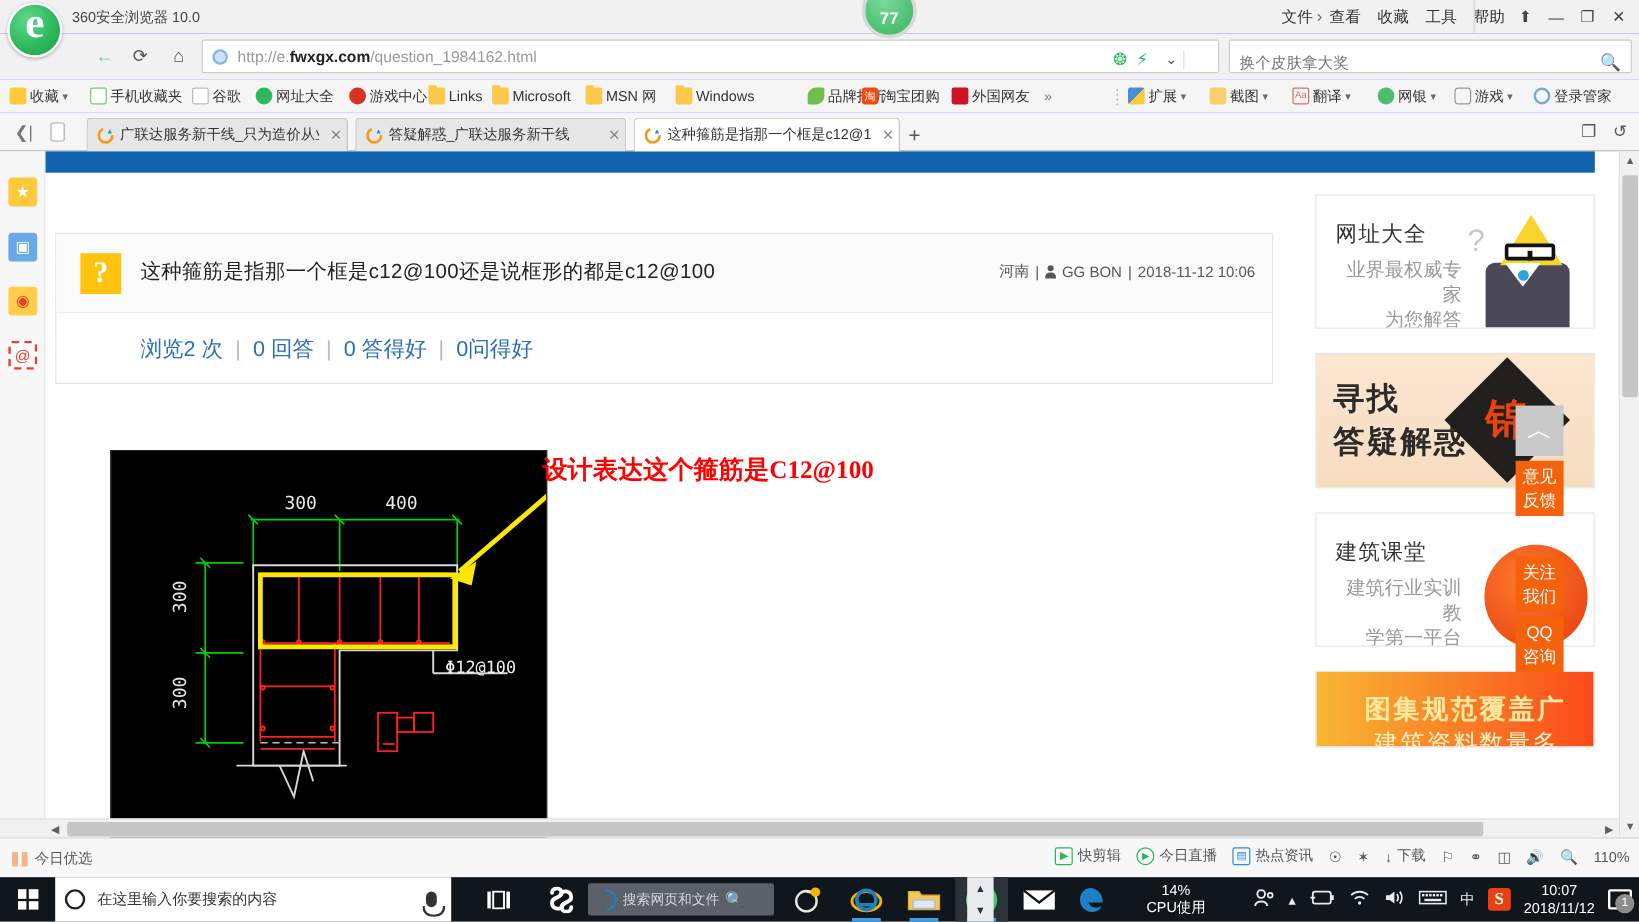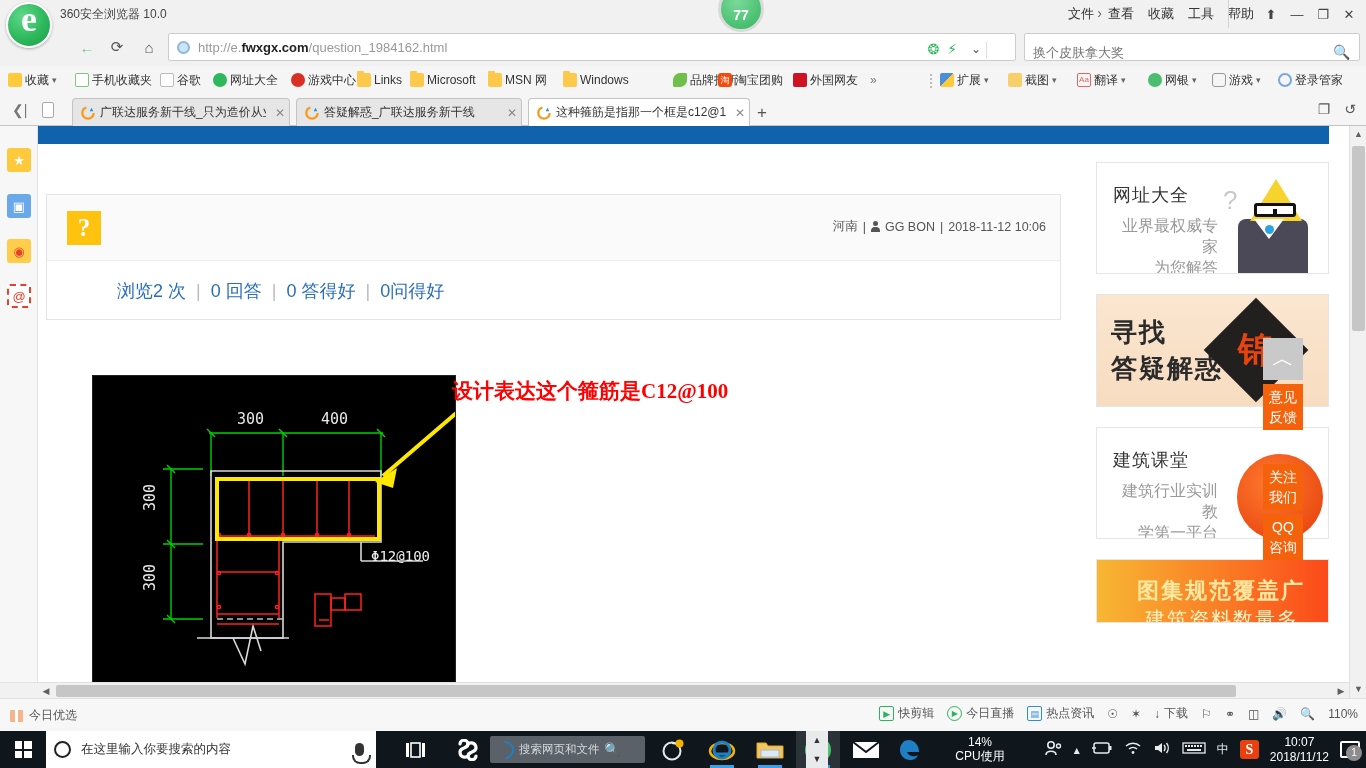--- a/index.html
+++ b/index.html
@@ -403,20 +403,21 @@
     <div class="bluebar">
       <div class="bluebar-left"></div>
       <div class="bluebar-mid"></div>
     </div>
 
     <div class="pagearea">
 
       <div class="qcard">
         <div class="qhead">
           <div class="qmark">?</div>
+          <div class="qtitle">这种箍筋是指那一个框是c12@100还是说框形的都是c12@100</div>
           <div class="qmeta">
             <span>河南</span>
             <span>|</span>
             <span class="person"></span>
             <span>GG BON</span>
             <span>|</span>
             <span>2018-11-12 10:06</span>
           </div>
         </div>
         <div class="qstats">

